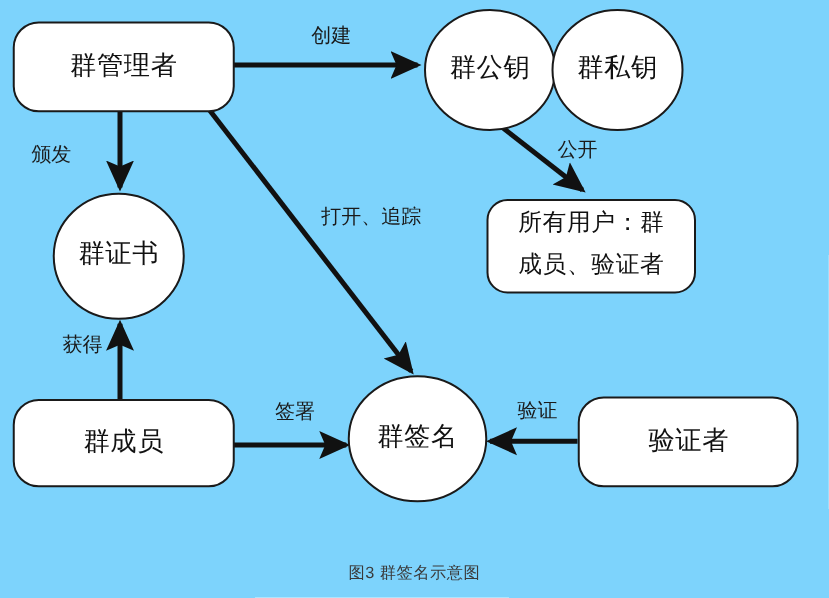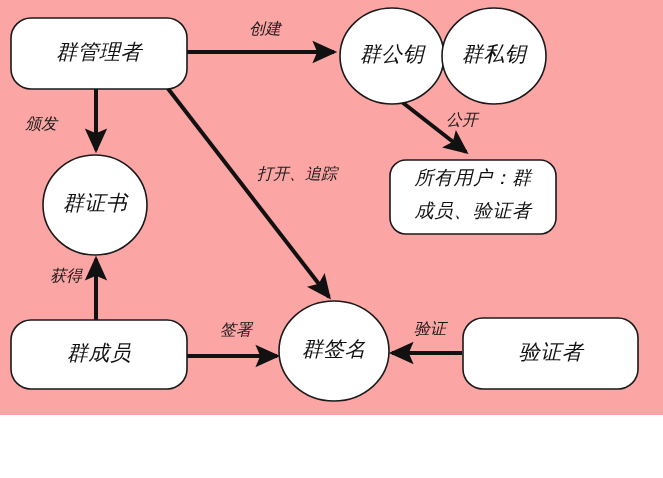--- a/index.html
+++ b/index.html
@@ -9,23 +9,22 @@
   }
   body {
     width: 663px;
     height: 478px;
     font-family: "Liberation Serif", "DejaVu Serif", serif;
     overflow: hidden;
   }
   #diagram-root {
     position: relative;
     width: 663px;
-    height: 415px;
-    background: #fca5a5;
-    font-style: italic;
+    height: 478px;
+    background: #7dd3fc;
   }
   svg.canvas {
     position: absolute;
     left: 0;
     top: 0;
     width: 663px;
     height: 478px;
   }
   .node-shape {
     fill: #ffffff;
@@ -150,14 +149,15 @@
       <text class="node-text" x="99" y="355">群成员</text>
     </g>
 
     <g>
       <rect class="node-shape" x="463" y="318" width="175" height="71" rx="20" ry="20"></rect>
       <text class="node-text" x="551" y="354">验证者</text>
     </g>
 
   </svg>
 
+  <div class="caption">图3 群签名示意图</div>
 
 </div>
 
 </body></html>

